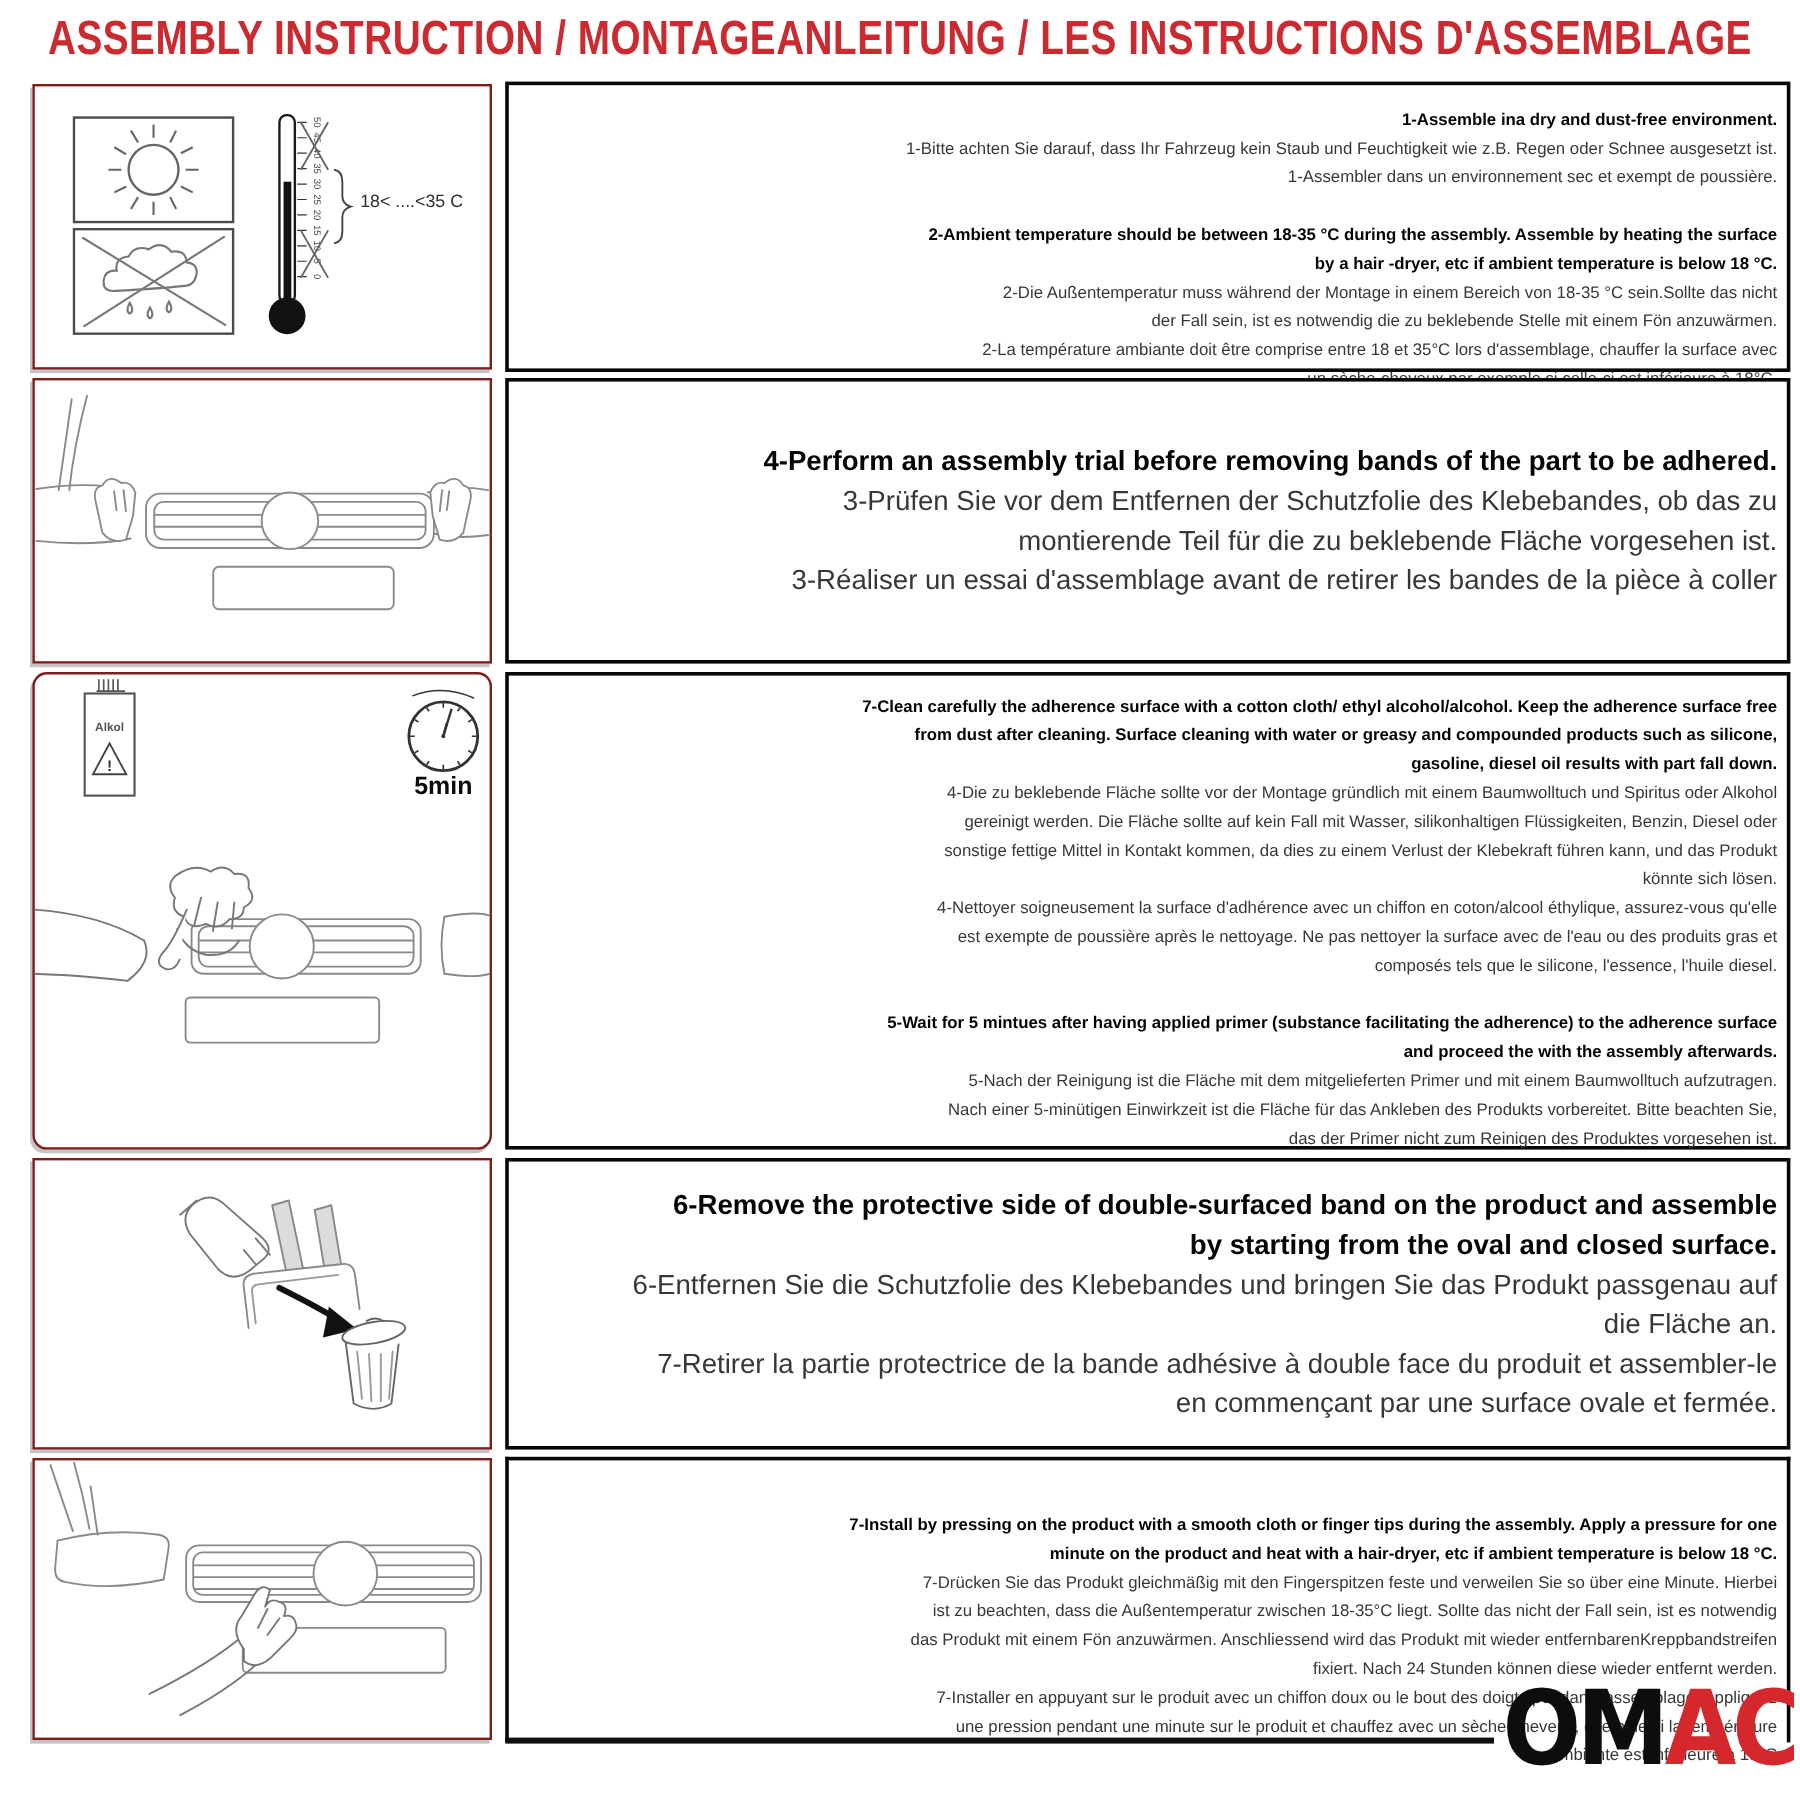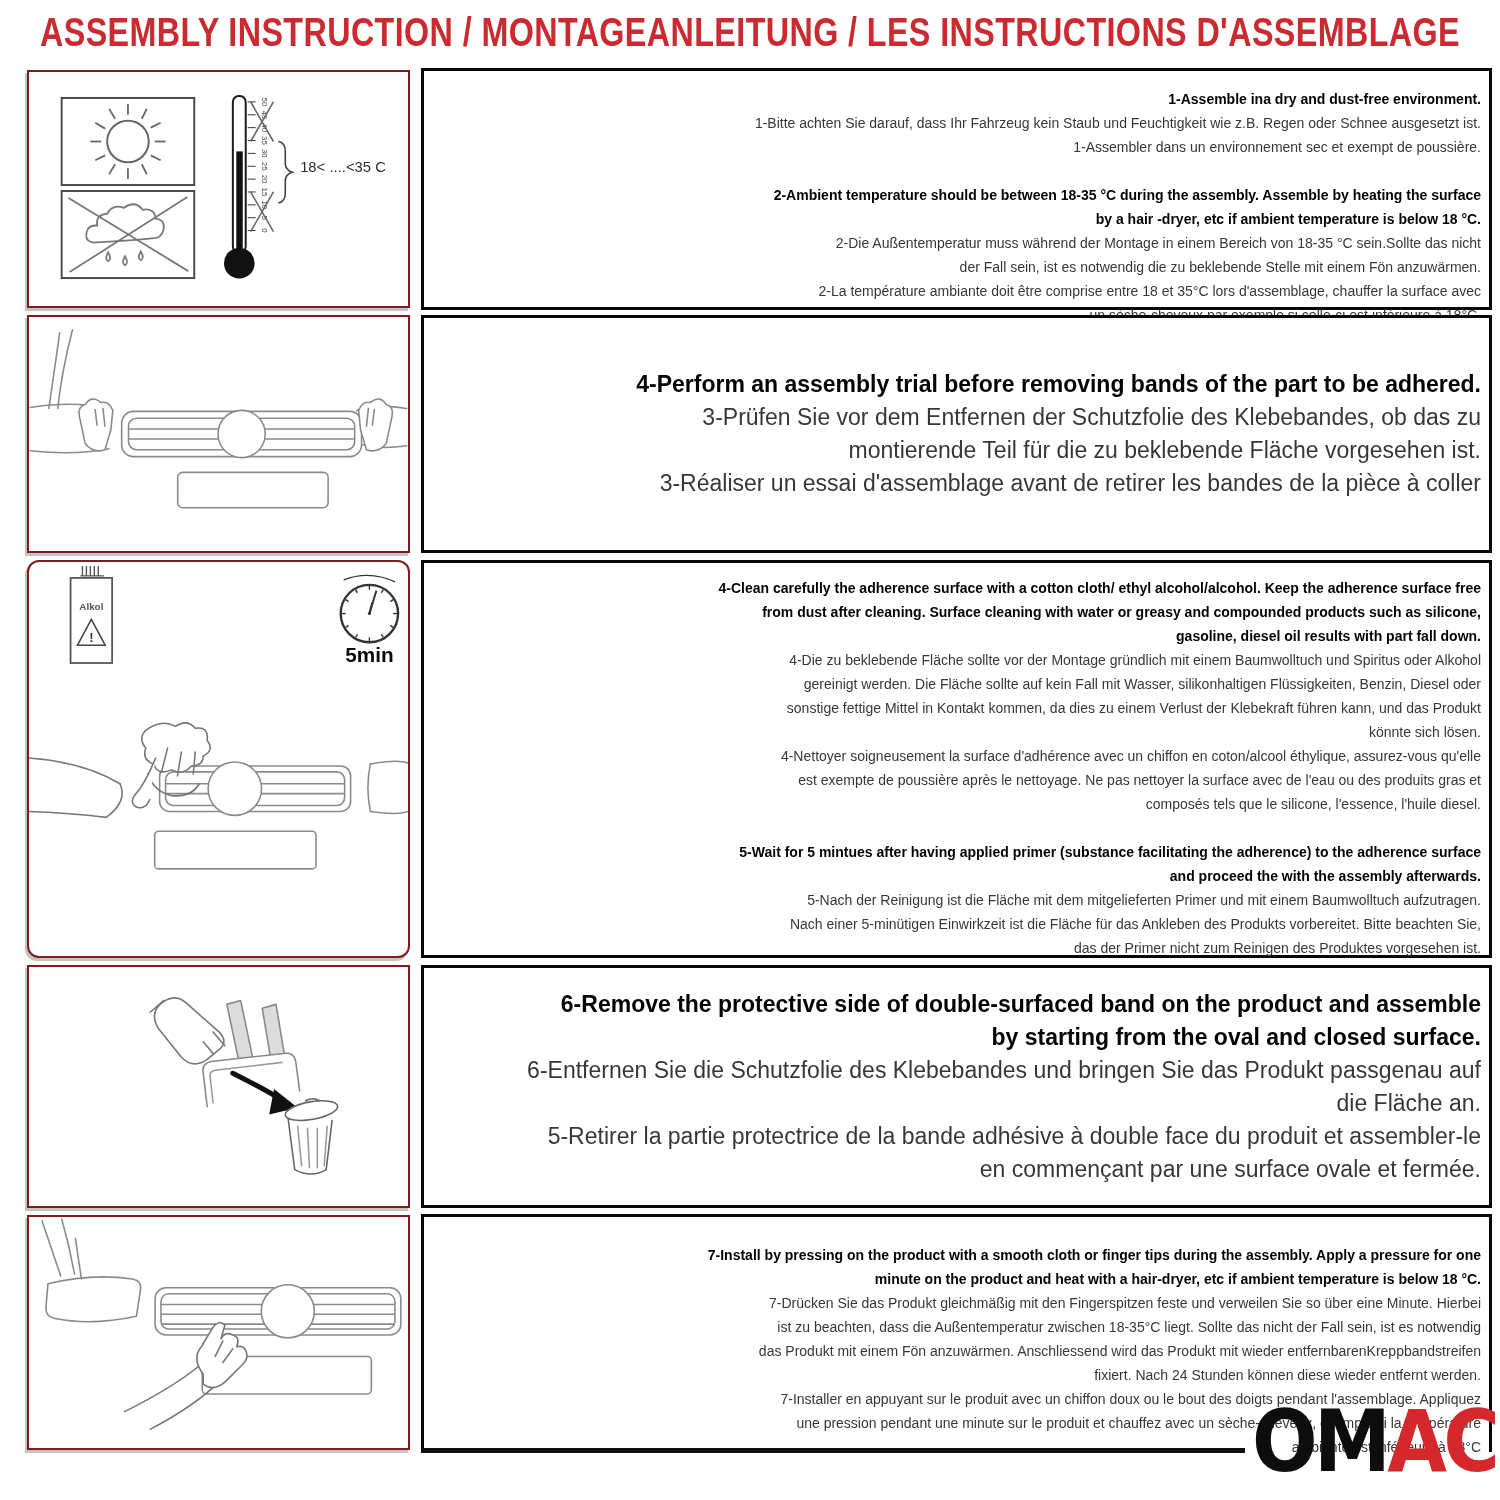--- a/index.html
+++ b/index.html
@@ -16,21 +16,21 @@
   .small{font-size:14px;line-height:24px;}
   .large{font-size:23px;line-height:33px;}
   .para{margin:0;white-space:pre-line;}
   .para.b{font-weight:bold;color:#040404;}
   .para.gap{margin-top:24px;}
   #t1{top:68px;height:242px;}
   #t2{top:315px;height:238px;}
   #t3{top:560px;height:398px;}
   #t4{top:965px;height:243px;padding-left:43px;}
   #t5{top:1214px;height:238px;border-bottom:none;}
-  #t5 .pad{padding-top:26px;}
+  #t5 .pad{padding-top:26px;margin-top:15px;}
   #t3 .pad{padding-top:13px;}
   #b1{top:70px;height:238px;}
   #b2{top:315px;height:238px;}
   #b3{top:560px;height:398px;border-radius:12px;}
   #b4{top:965px;height:243px;}
   #b5{top:1215px;height:235px;}
   .imgbox svg{display:block;width:100%;height:100%;}
   #bottomline{position:absolute;left:421px;top:1448px;width:824px;height:5px;background:#101010;}
   .logo{position:absolute;left:1252px;top:1400px;height:78px;line-height:82px;
         font-family:"DejaVu Sans",sans-serif;font-weight:bold;font-size:86px;
@@ -281,21 +281,21 @@
     <div class="pad large vcenter">
         <p class="para b">4-Perform an assembly trial before removing bands of the part to be adhered.</p>
         <p class="para">3-Prüfen Sie vor dem Entfernen der Schutzfolie des Klebebandes, ob das zu
 montierende Teil für die zu beklebende Fläche vorgesehen ist.</p>
         <p class="para">3-Réaliser un essai d'assemblage avant de retirer les bandes de la pièce à coller</p>
       </div>
   </div>
 
   <div class="txtbox" id="t3">
     <div class="pad small">
-        <p class="para b">4-Clean carefully the adherence surface with a cotton cloth/ ethyl alcohol/alcohol. Keep the adherence surface free
+        <p class="para b">7-Clean carefully the adherence surface with a cotton cloth/ ethyl alcohol/alcohol. Keep the adherence surface free
 from dust after cleaning. Surface cleaning with water or greasy and compounded products such as silicone,
 gasoline, diesel oil results with part fall down.</p>
         <p class="para">4-Die zu beklebende Fläche sollte vor der Montage gründlich mit einem Baumwolltuch und Spiritus oder Alkohol
 gereinigt werden. Die Fläche sollte auf kein Fall mit Wasser, silikonhaltigen Flüssigkeiten, Benzin, Diesel oder
 sonstige fettige Mittel in Kontakt kommen, da dies zu einem Verlust der Klebekraft führen kann, und das Produkt
 könnte sich lösen.</p>
         <p class="para">4-Nettoyer soigneusement la surface d'adhérence avec un chiffon en coton/alcool éthylique, assurez-vous qu'elle
 est exempte de poussière après le nettoyage. Ne pas nettoyer la surface avec de l'eau ou des produits gras et
 composés tels que le silicone, l'essence, l'huile diesel.</p>
         <p class="para b gap">5-Wait for 5 mintues after having applied primer (substance facilitating the adherence) to the adherence surface
@@ -307,21 +307,21 @@
 d'adhérence et procéder ensuite à l'assemblage</p>
       </div>
   </div>
 
   <div class="txtbox" id="t4">
     <div class="pad large vcenter">
         <p class="para b">6-Remove the protective side of double-surfaced band on the product and assemble
 by starting from the oval and closed surface.</p>
         <p class="para">6-Entfernen Sie die Schutzfolie des Klebebandes und bringen Sie das Produkt passgenau auf
 die Fläche an.</p>
-        <p class="para">5-Retirer la partie protectrice de la bande adhésive à double face du produit et assembler-le
+        <p class="para">7-Retirer la partie protectrice de la bande adhésive à double face du produit et assembler-le
 en commençant par une surface ovale et fermée.</p>
       </div>
   </div>
 
   <div class="txtbox" id="t5">
     <div class="pad small">
         <p class="para b">7-Install by pressing on the product with a smooth cloth or finger tips during the assembly. Apply a pressure for one
 minute on the product and heat with a hair-dryer, etc if ambient temperature is below 18 °C.</p>
         <p class="para">7-Drücken Sie das Produkt gleichmäßig mit den Fingerspitzen feste und verweilen Sie so über eine Minute. Hierbei
 ist zu beachten, dass die Außentemperatur zwischen 18-35°C liegt. Sollte das nicht der Fall sein, ist es notwendig

